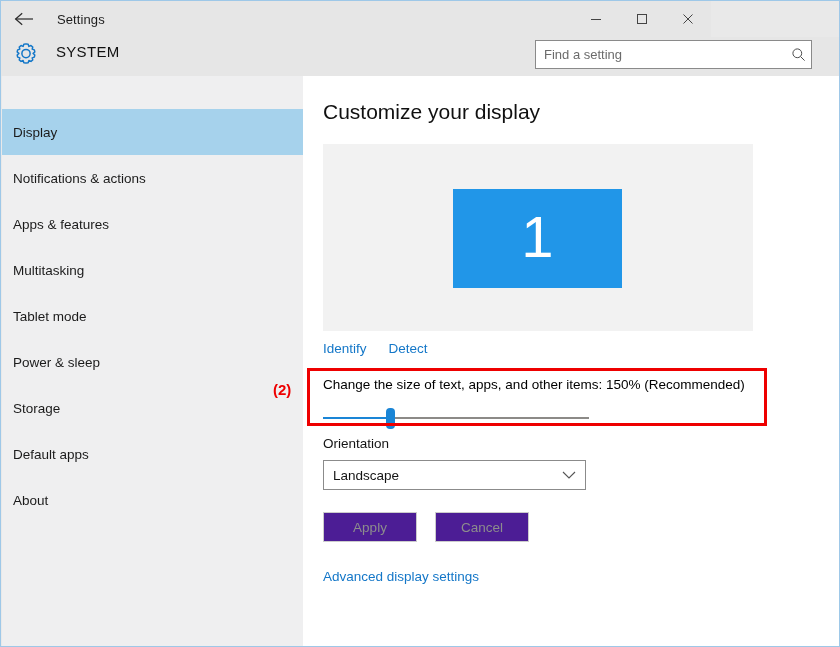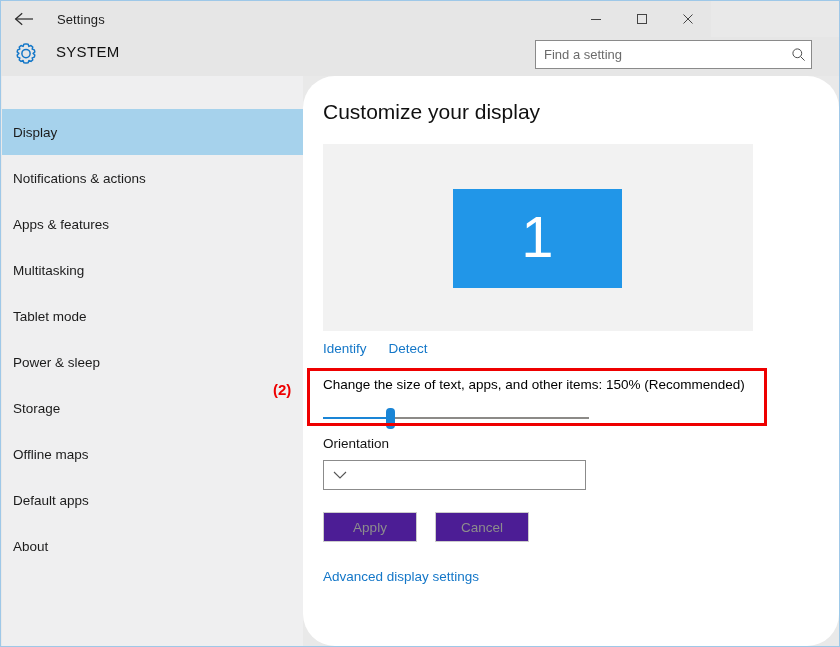--- a/index.html
+++ b/index.html
@@ -117,21 +117,20 @@
   }
   .nav-item.selected { background: #a6d2ec; margin-top: 33px; }
 
   
   #content {
     position: absolute;
     left: 302px; top: 75px;
     width: 536px; height: 570px;
     background: #ffffff;
     overflow: hidden;
-    border-radius: 32px;
   }
   #page-title {
     position: absolute;
     left: 20px; top: 24px;
     font-size: 21px;
     font-weight: 300;
     color: #101010;
   }
 
   #monitor-preview {
@@ -347,23 +346,20 @@
     <div class="nav-item">
       <span>Tablet mode</span>
     </div>
     <div class="nav-item">
       <span>Power &amp; sleep</span>
     </div>
     <div class="nav-item">
       <span>Storage</span>
     </div>
     <div class="nav-item">
-      <span>Offline maps</span>
-    </div>
-    <div class="nav-item">
       <span>Default apps</span>
     </div>
     <div class="nav-item">
       <span>About</span>
     </div>
   </div>
 
   <div id="content">
 
     <div id="page-title">Customize your display</div>
@@ -384,20 +380,21 @@
       <div id="scale-slider">
         <div id="slider-track"></div>
         <div id="slider-fill"></div>
         <div id="slider-thumb"></div>
       </div>
     </div>
 
     <div id="orientation-section">
       <div id="orientation-label">Orientation</div>
       <div id="orientation-select">
+        <span id="orientation-value">Landscape</span>
         <svg width="14" height="9" viewBox="0 0 14 9">
           <path d="M1 1 L7 7 L13 1" fill="none" stroke="#555" stroke-width="1.1"></path>
         </svg>
       </div>
     </div>
 
     <div id="action-buttons">
       <button class="btn">Apply</button>
       <button class="btn">Cancel</button>
     </div>

